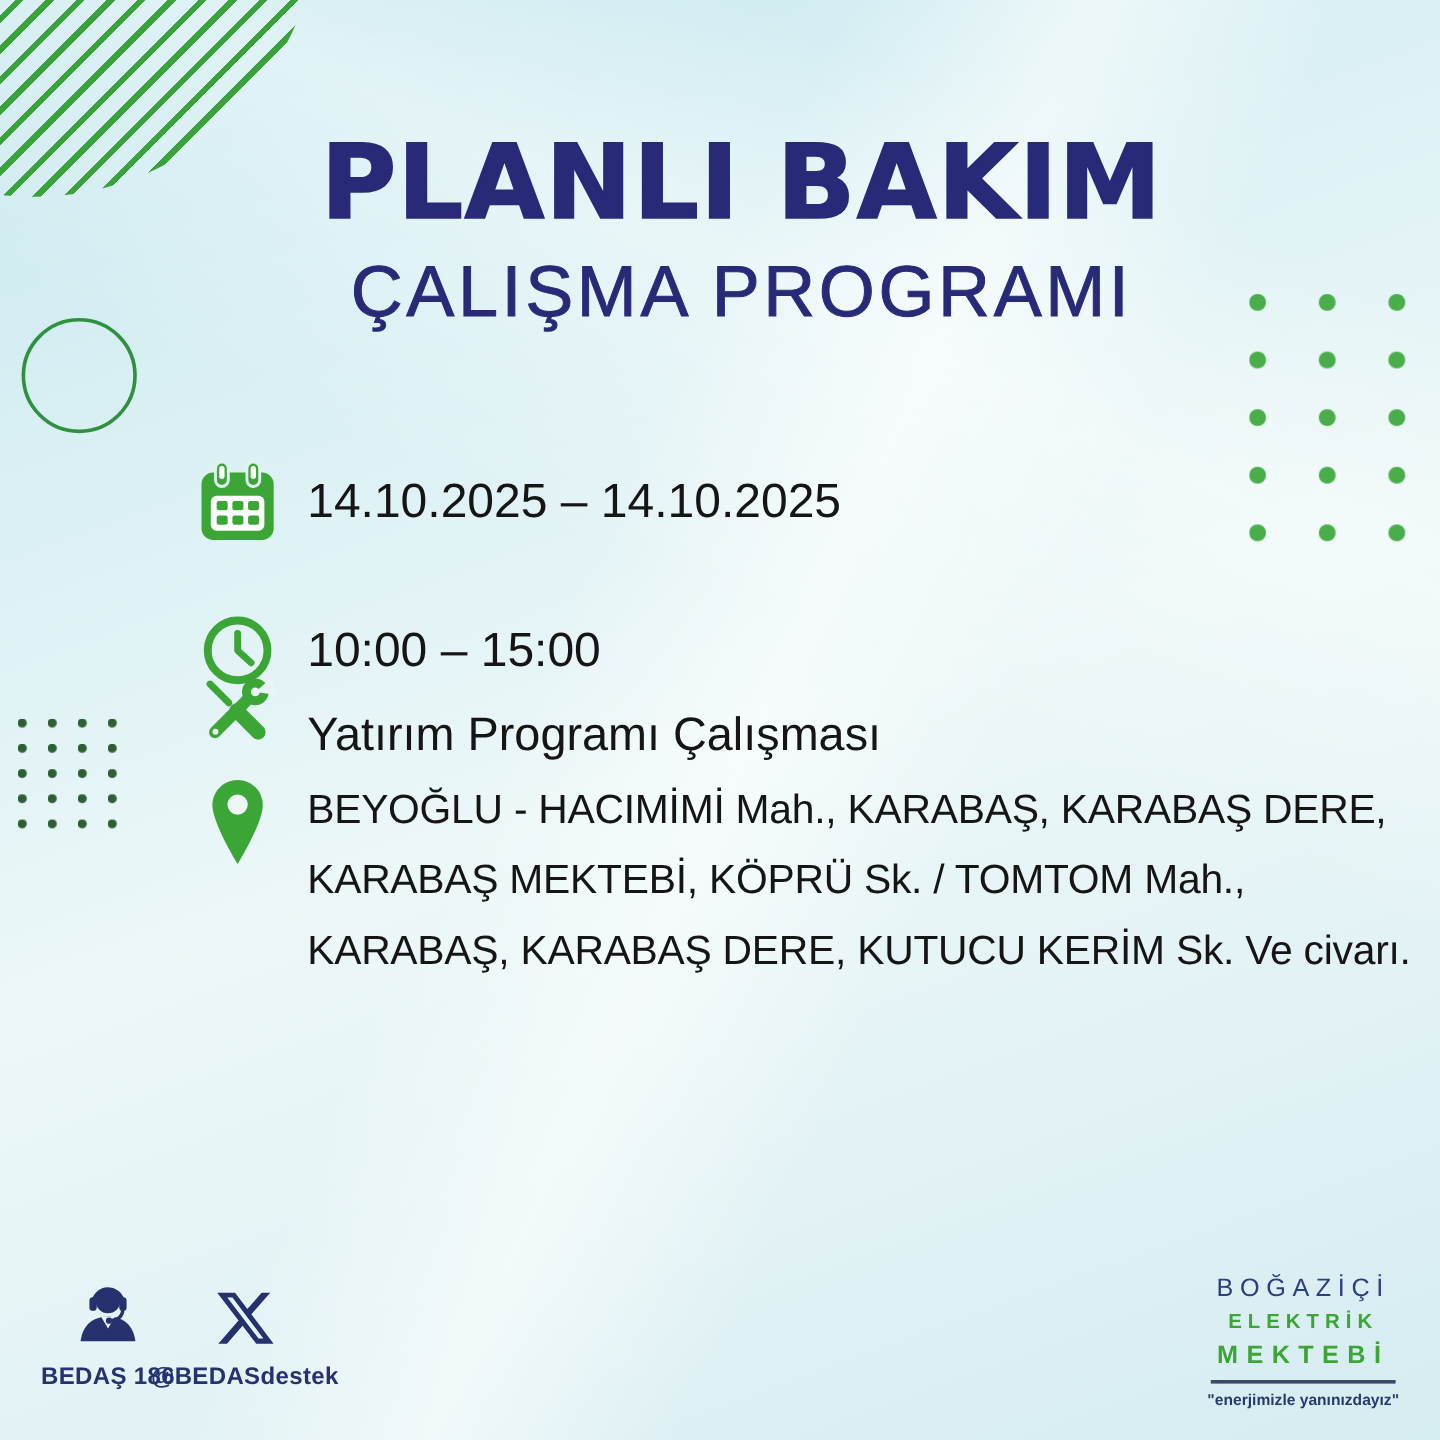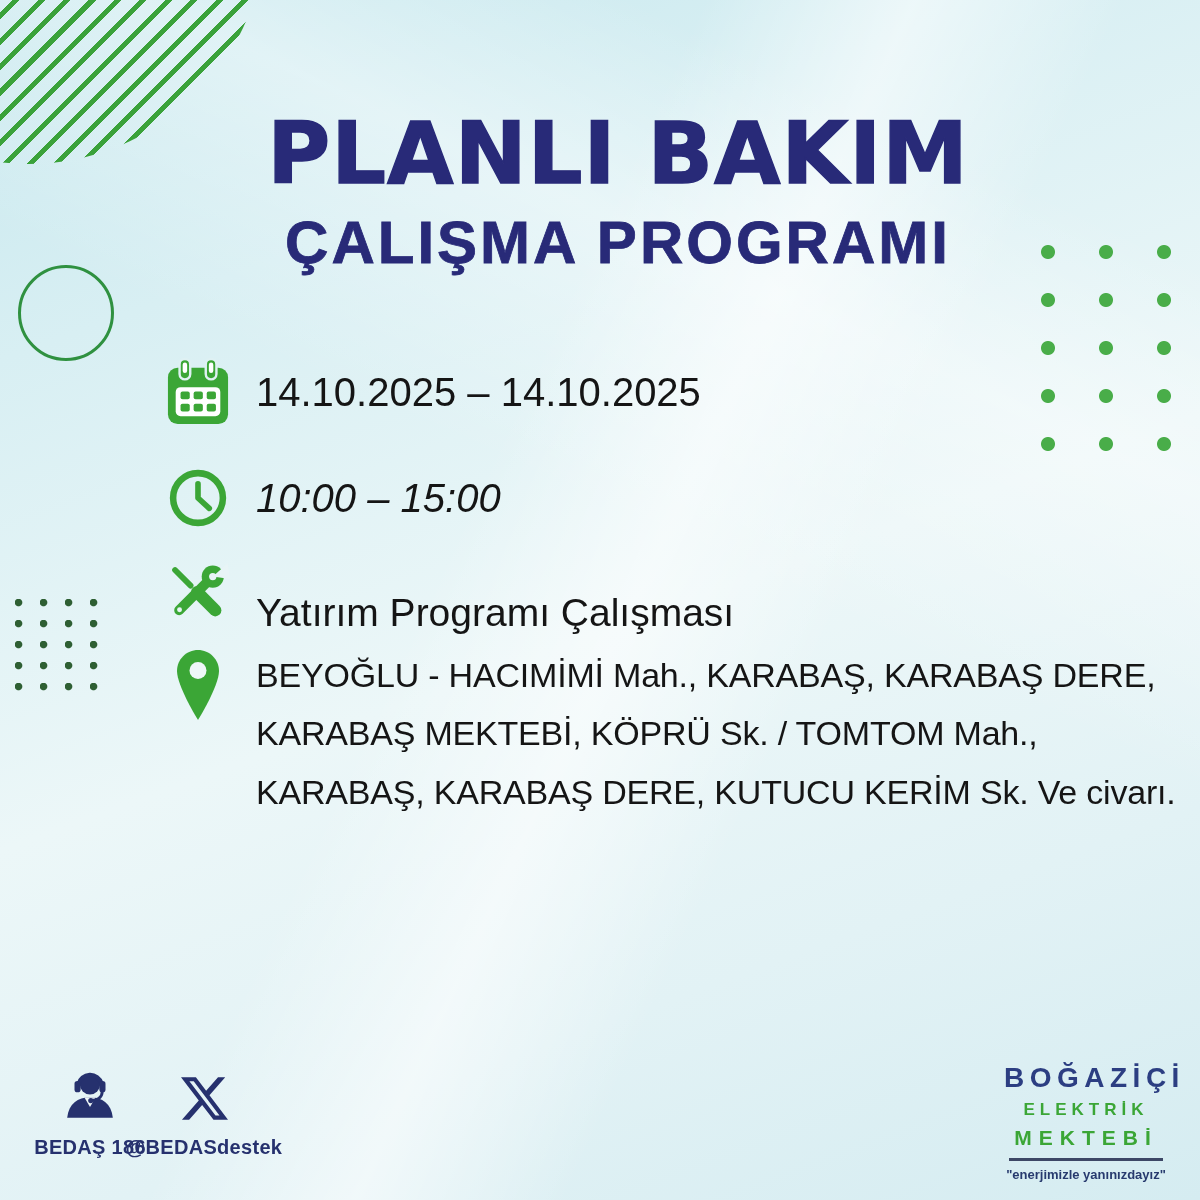--- a/index.html
+++ b/index.html
@@ -40,50 +40,50 @@
   }
 
   
   .titles { position: absolute; top: 108px; left: 0; right: 0; text-align: center; color: #282a78; padding-left: 36px; }
   .title {
     margin: 0; font-family: "DejaVu Sans", "Liberation Sans", sans-serif;
     font-size: 86px; font-weight: 700; letter-spacing: 1px; line-height: 1.05;
     -webkit-text-stroke: 1.4px #282a78;
   }
   .subtitle {
-    margin-top: 10px; font-size: 60px; font-weight: 700; letter-spacing: 3px;
+    margin-top: 10px; font-size: 60px; font-weight: 400; letter-spacing: 3px;
     -webkit-text-stroke: 0.8px #282a78;
   }
 
   
   .row { position: absolute; left: 166px; display: flex; align-items: center; gap: 26px; height: 72px; }
   .row .ic { width: 64px; flex: none; display: flex; justify-content: center; align-items: center; }
   .row .txt { color: #151515; font-size: 40px; white-space: nowrap; }
-  .row-date { top: 356px; }
-  .row-time { top: 462px; font-style: italic; }
+  .row-date { top: 382px; }
+  .row-time { top: 506px; }
   .row-work { top: 557px; }
   .row-work .txt { font-size: 39px; margin-top: 40px; }
   .row-loc  { top: 648px; align-items: flex-start; height: auto; }
   .row-loc .txt {
     width: 950px; white-space: normal; font-size: 34px; line-height: 1.72;
     letter-spacing: -0.2px; margin-top: -2px;
   }
 
   
   .contacts { position: absolute; left: 38px; top: 1060px; display: flex; gap: 4px; }
   .contact { display: flex; flex-direction: column; align-items: center; gap: 14px; }
   .contact:nth-child(1) { width: 104px; }
   .contact:nth-child(2) { width: 116px; }
   .contact:nth-child(3) { width: 132px; }
   .cic { height: 62px; display: flex; align-items: flex-end; justify-content: center; }
   .clabel { font-size: 20px; font-weight: 700; color: #26316e; letter-spacing: 0.3px; white-space: nowrap; }
 
   
   .brand { position: absolute; left: 1004px; top: 1062px; width: 164px; text-align: center; }
-  .brand .b1 { font-size: 28px; font-weight: 700; letter-spacing: 5.5px; color: #2c3e82; }
+  .brand .b1 { font-size: 21px; font-weight: 400; letter-spacing: 5.5px; color: #2c3e82; }
   .brand .b2 { font-size: 17px; font-weight: 800; letter-spacing: 5px; color: #3ba636; margin-top: 6px; }
   .brand .b3 { font-size: 21px; font-weight: 800; letter-spacing: 7px; color: #3ba636; margin-top: 6px; }
   .brand .brule { width: 154px; height: 2.5px; background: #3d4766; margin: 8px auto 6px auto; }
   .brand .btag { font-size: 13px; font-weight: 700; color: #273a6e; white-space: nowrap; }
 </style>
 </head>
 <body>
 
 <div class="canvas">
 

